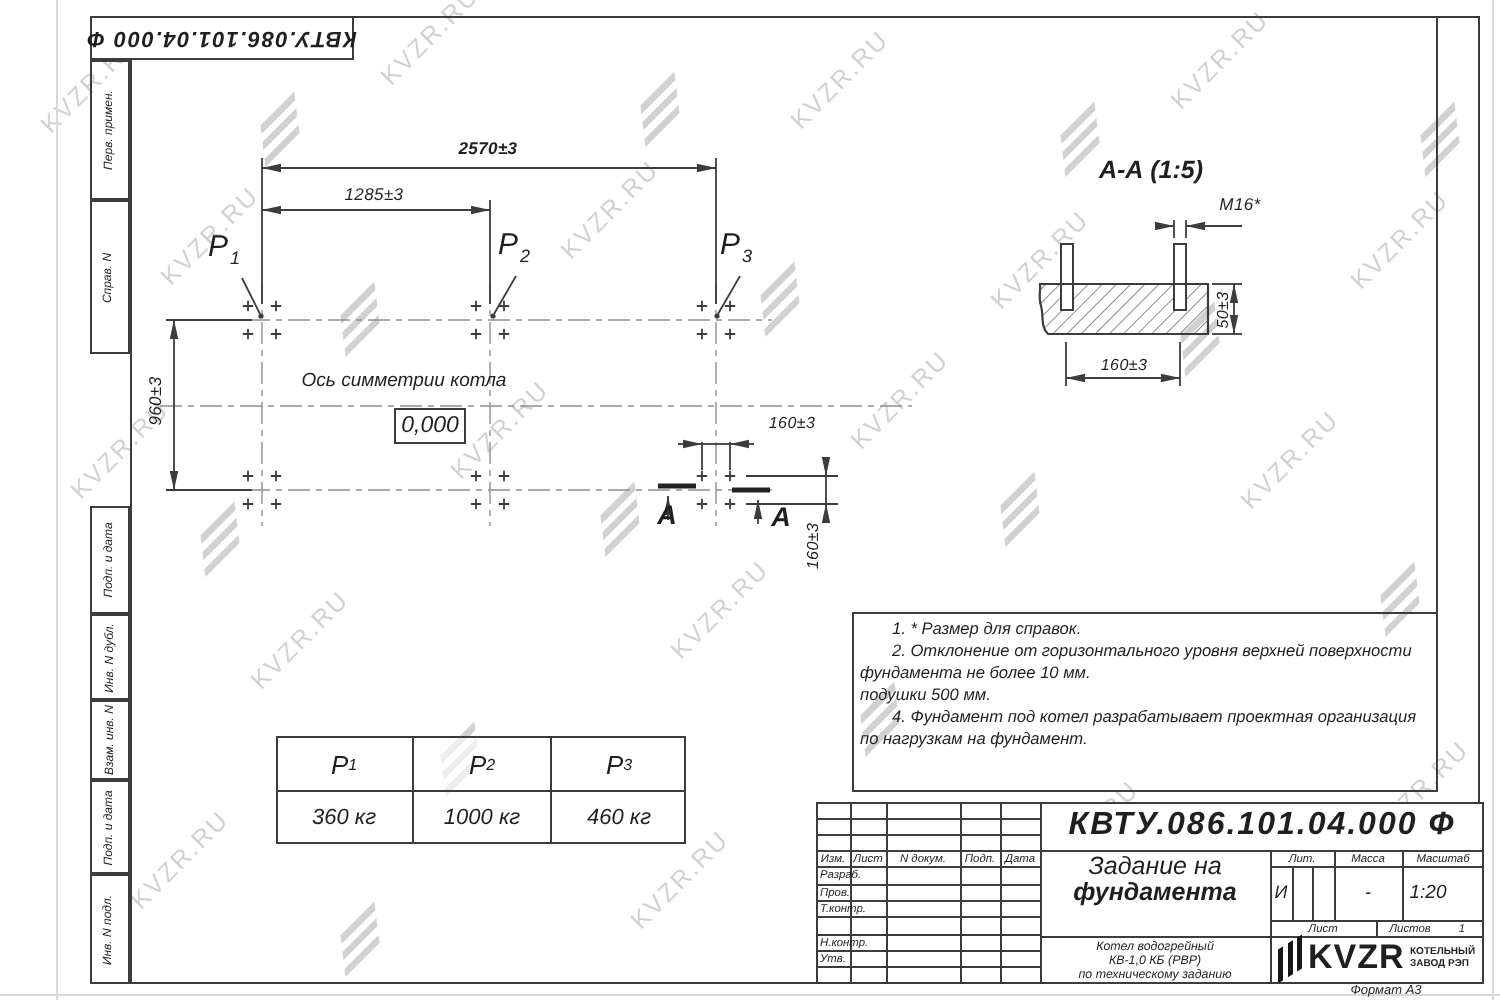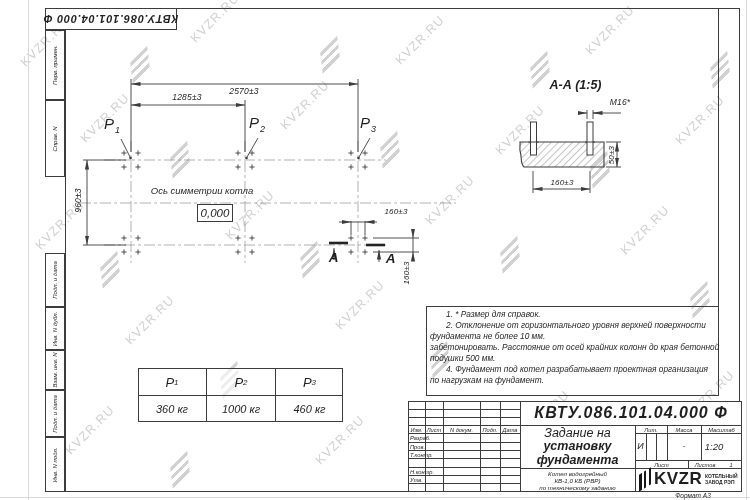--- a/index.html
+++ b/index.html
@@ -208,21 +208,21 @@
         <line x1="606" y1="142" x2="621" y2="142"></line>
         <line x1="606" y1="167" x2="621" y2="167"></line>
         <line x1="617" y1="142" x2="617" y2="167" marker-start="url(#arr)" marker-end="url(#arr)"></line>
         <line x1="533" y1="171" x2="533" y2="193"></line>
         <line x1="590" y1="171" x2="590" y2="193"></line>
         <line x1="533" y1="189" x2="590" y2="189" marker-start="url(#arr)" marker-end="url(#arr)"></line>
       </g>
     </g>
   </svg>
 
-  <div class="dim-t z2" style="left:209px;top:85px;width:70px;height:11px;">2570±3</div>
+  <div class="dim-t z2" style="left:209px;top:68px;width:70px;height:11px;font-weight:bold;">2570±3</div>
   <div class="dim-t z2" style="left:152px;top:91px;width:70px;height:11px;">1285±3</div>
   <div class="dim-t z2 rot90" style="left:55px;top:195px;width:44px;height:11px;">960±3</div>
   <div class="dim-t z2" style="left:376px;top:206px;width:40px;height:10px;font-size:8px;">160±3</div>
   <div class="dim-t z2 rot90" style="left:386px;top:268px;width:40px;height:10px;font-size:8px;">160±3</div>
 
   <div class="abs z2 it" style="left:104px;top:115px;font-size:15px;letter-spacing:1px;">
     <span>P</span><sub style="font-size:9px;">1</sub>
   </div>
   <div class="abs z2 it" style="left:249px;top:114px;font-size:15px;letter-spacing:1px;">
     <span>P</span><sub style="font-size:9px;">2</sub>
@@ -263,21 +263,20 @@
     </div>
     <div class="abs ctr it" style="left:0;top:30px;width:68px;height:22px;font-size:11px;">360 кг</div>
     <div class="abs ctr it" style="left:69px;top:30px;width:68px;height:22px;font-size:11px;">1000 кг</div>
     <div class="abs ctr it" style="left:138px;top:30px;width:67px;height:22px;font-size:11px;">460 кг</div>
   </div>
 
   <div class="abs z2" style="left:430px;top:309px;width:288px;height:88px;">
     <div class="nline indent">1. * Размер для справок.</div>
     <div class="nline indent">2. Отклонение от горизонтального уровня верхней поверхности</div>
     <div class="nline">фундамента не более 10 мм.</div>
-    <div class="nline">забетонировать. Расстояние от осей крайних колонн до края бетонной</div>
     <div class="nline">подушки 500 мм.</div>
     <div class="nline indent">4. Фундамент под котел разрабатывает проектная организация</div>
     <div class="nline">по нагрузкам на фундамент.</div>
   </div>
 
   <div class="abs z2" style="left:408px;top:401px;width:334px;height:91px;background:#fff;">
     <div class="frame" style="left:0;top:0;width:334px;height:91px;border-width:1.4px;"></div>
 
     <div class="ln" style="left:112px;top:0;width:1px;height:91px;"></div>
     <div class="ln" style="left:227px;top:24px;width:1px;height:67px;"></div>
@@ -301,21 +300,20 @@
     <div class="ln" style="left:0;top:66px;width:112px;height:1px;"></div>
     <div class="ln" style="left:0;top:74px;width:112px;height:1px;"></div>
     <div class="ln" style="left:0;top:82px;width:112px;height:1px;"></div>
     <div class="ln" style="left:227px;top:59px;width:107px;height:1px;"></div>
     <div class="ln" style="left:227px;top:67px;width:107px;height:1px;"></div>
     <div class="ln" style="left:112px;top:67px;width:115px;height:1px;"></div>
 
     <div class="abs ctr it" style="left:113px;top:1px;width:220px;height:22px;font-size:16px;font-weight:600;letter-spacing:1px;white-space:nowrap;">КВТУ.086.101.04.000  Ф</div>
     <div class="abs" style="left:113px;top:25px;width:113px;height:41px;">
       <div class="ctr it" style="height:13.5px;font-size:12.5px;font-weight:400;">Задание на</div>
-      <div class="ctr it" style="height:13.5px;font-size:12.5px;font-weight:600;">установку</div>
       <div class="ctr it" style="height:13.5px;font-size:12.5px;font-weight:600;">фундамента</div>
     </div>
     <div class="abs" style="left:113px;top:68.5px;width:113px;height:22px;">
       <div class="ctr it" style="height:7.4px;font-size:6.2px;">Котел водогрейный</div>
       <div class="ctr it" style="height:7.4px;font-size:6.2px;">КВ-1,0 КБ (РВР)</div>
       <div class="ctr it" style="height:7.4px;font-size:6.2px;">по техническому заданию</div>
     </div>
     <div class="tb-small" style="left:0;top:25px;width:17px;height:7px;">Изм.</div>
     <div class="tb-small" style="left:17px;top:25px;width:18px;height:7px;">Лист</div>
     <div class="tb-small" style="left:35px;top:25px;width:37px;height:7px;">N докум.</div>

